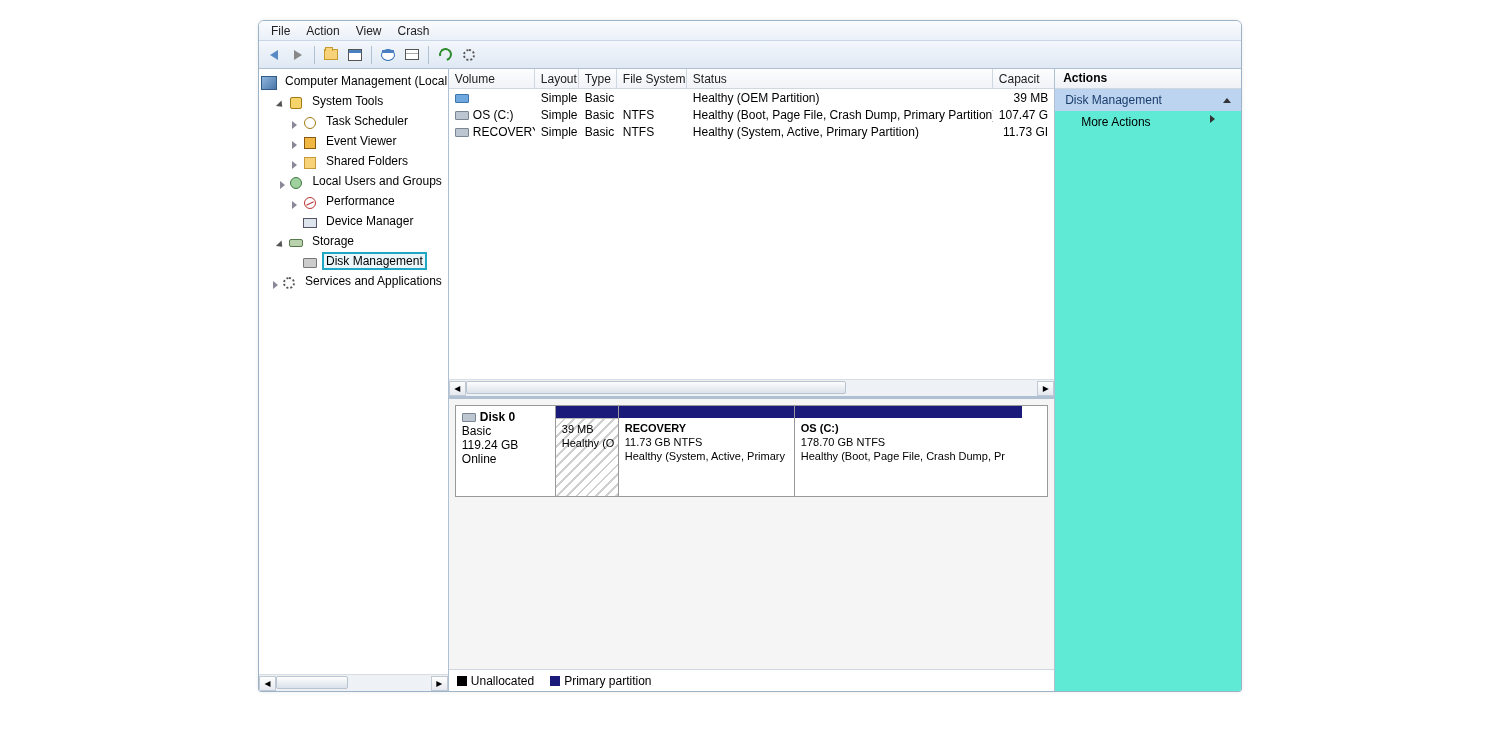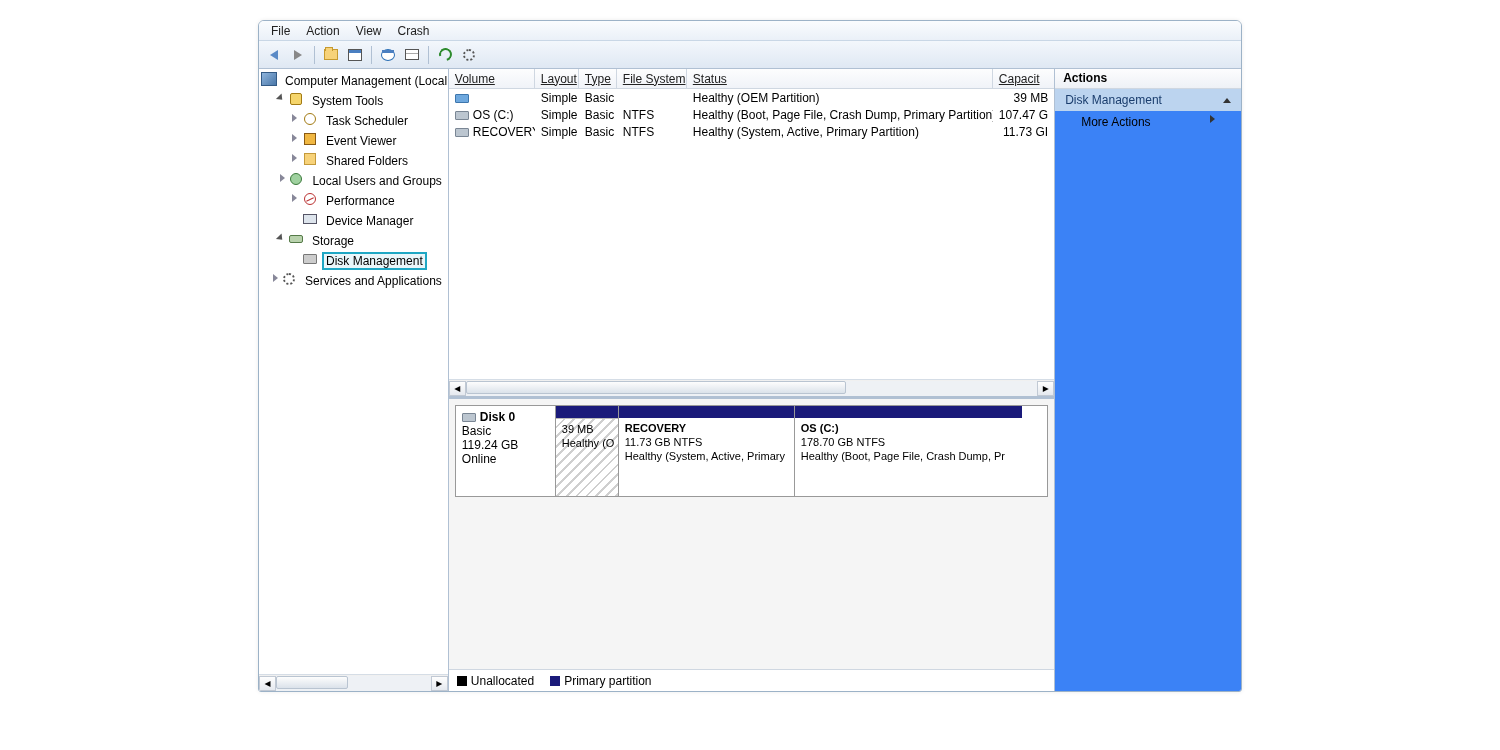--- a/index.html
+++ b/index.html
@@ -94,21 +94,21 @@
   
   .treepanel {
     width: 190px;
     border-right: 1px solid #b0c0d3;
     background:#fff;
     display:flex; flex-direction:column;
     overflow:hidden;
   }
   .tree { flex:1; overflow:hidden; padding: 2px 0; }
   .tree-row {
-    display:flex; align-items:flex-start;
+    display:flex; align-items:flex-end;
     padding: 1px 2px;
     white-space:nowrap;
     cursor:pointer;
   }
   .ind { display:inline-block; width:14px; }
   .expander {
     width:11px; height:11px; display:inline-flex; align-items:center; justify-content:center;
     margin-right:2px;
   }
   .expander.open::before{content:"";width:0;height:0;border-left:5px solid #555;border-top:4px solid transparent;border-bottom:4px solid transparent;transform:rotate(45deg);}
@@ -149,21 +149,21 @@
   }
   .vol-header {
     display:flex; height:20px;
     border-bottom:1px solid #cfd7e1;
     background:linear-gradient(to bottom,#fdfdfe,#f0f3f8);
   }
   .vh-col {
     border-right:1px solid #cfd7e1;
     padding: 2px 6px; color:#222; cursor:pointer;
     display:flex;align-items:center;
-    overflow:hidden; white-space:nowrap;text-decoration:underline;
+    overflow:hidden; white-space:nowrap;
   }
   .vol-rows { height: 290px; overflow:hidden; position:relative; }
   .vol-row { display:flex; height:17px; align-items:center; white-space:nowrap; }
   .vc { padding: 4px 6px; overflow:hidden; text-overflow:clip; }
   .disk-ic { width:14px;height:9px;background:#bcc6d0;border:1px solid #7a8694;border-radius:1px;display:inline-block;margin-right:4px;vertical-align:middle; }
   .disk-ic.blue{background:#6ea8de;border-color:#3d76ad;}
   .vol-hscroll { height:17px; border-top:1px solid #d5dde6; background:#f0f0f0;display:flex;align-items:center; }
   
   .diskarea {
     border-top:3px solid #b0c0d3;
@@ -200,21 +200,21 @@
   .legendbar {
     height:22px; border-top:1px solid #cfd7e1;
     background:#fff;
     display:flex; align-items:center; gap:16px; padding:0 8px;
   }
   .legend-sw { width:10px;height:10px;display:inline-block;margin-right:4px;vertical-align:middle; }
   .sw-unalloc{background:#000;}
   .sw-primary{background:#1a1a7a;}
   
   .actionspanel {
-    width:186px; background:#3b82f6;
+    width:186px; background:#5eead4;
     display:flex; flex-direction:column;
   }
   .actions-hd {
     height:20px; background:linear-gradient(to bottom,#fdfdfe,#eef1f6);
     border-bottom:1px solid #cfd7e1;
     padding:2px 8px; font-weight:bold;
   }
   .action-item {
     padding:4px 10px; display:flex; align-items:center; justify-content:space-between;
     cursor:pointer;

